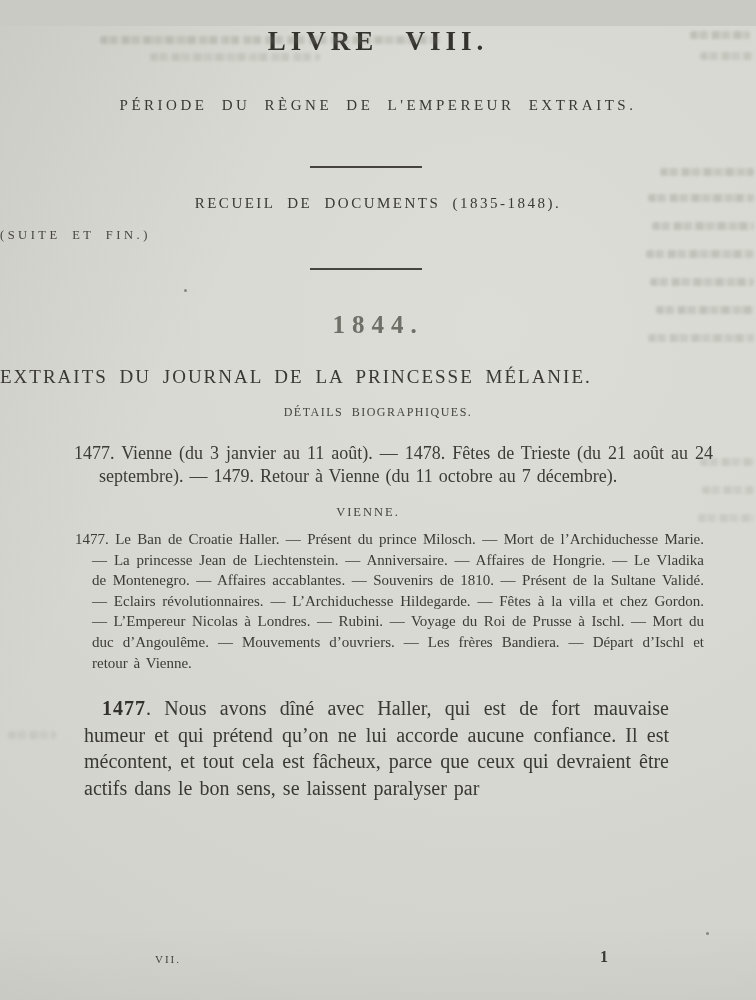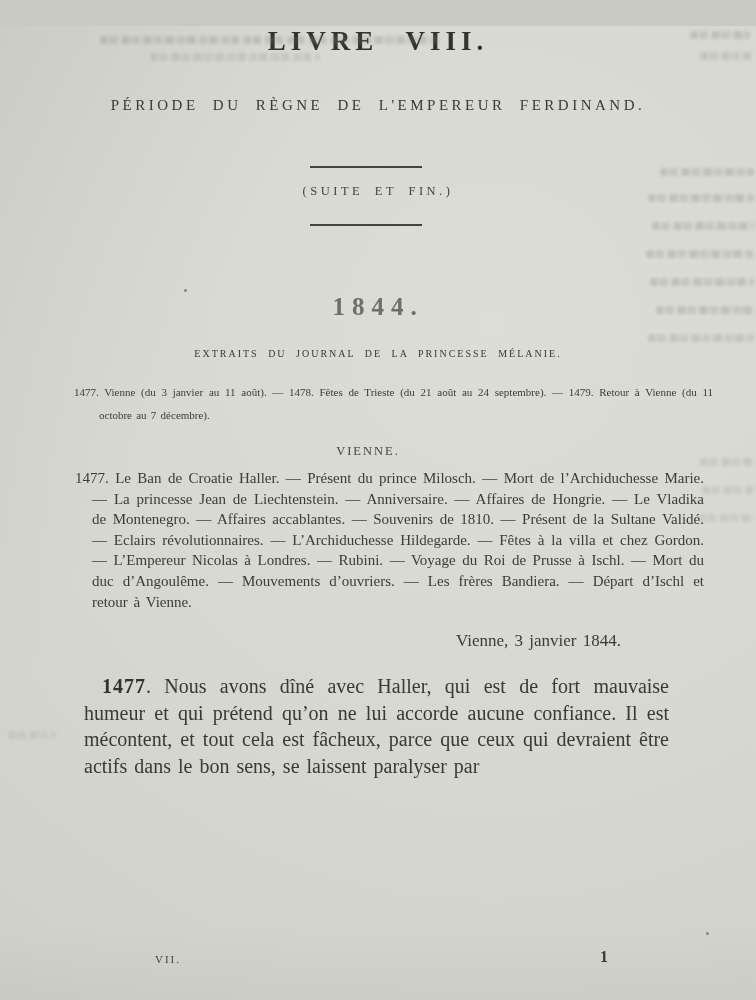--- a/index.html
+++ b/index.html
@@ -38,38 +38,38 @@
   }
   .rule{width:112px;height:2px;background:#45443e;margin:0 auto;
     transform:translateX(-12px);}
   .rule-1{margin-top:52px;}
   .rule-2{margin-top:25px;}
   .collection-title{
     margin-top:27px;text-align:center;
     font-size:15px;letter-spacing:2.5px;word-spacing:6px;color:#3a3934;
   }
   .collection-note{
-    margin-top:16px;text-align:center;
+    margin-top:16px;text-align:left;
     font-size:12.5px;letter-spacing:3.5px;word-spacing:5px;color:#45443e;
   }
   .year-heading{
-    margin-top:67px;text-align:center;
+    margin-top:41px;text-align:center;
     font-size:25px;font-weight:bold;color:#6e6f67;letter-spacing:7px;
   }
   .section-heading{
-    margin-top:27px;text-align:center;
-    font-size:10px;letter-spacing:2px;word-spacing:5px;color:#3a3934;
+    margin-top:27px;text-align:left;
+    font-size:19px;letter-spacing:2px;word-spacing:5px;color:#3a3934;
   }
   .subsection-heading{
     margin-top:17px;text-align:center;
     font-size:12px;letter-spacing:1.5px;word-spacing:4px;color:#45443e;
   }
   .itinerary{
     margin:22px 0 0 74px;width:614px;
-    font-size:11px;line-height:23px;text-align:justify;
+    font-size:18px;line-height:23px;text-align:justify;
     padding-left:25px;text-indent:-25px;word-spacing:1.5px;
   }
   .place-heading{
     margin-top:17px;text-align:center;
     font-size:12.5px;letter-spacing:2px;color:#45443e;
     transform:translateX(-10px);
   }
   .summary{
     margin:9px 0 0 75px;width:612px;
     font-size:15px;line-height:20.6px;text-align:justify;
@@ -108,40 +108,41 @@
   <div class="ghost" style="left:648px;top:308px;width:106px;opacity:.36;"></div>
   <div class="ghost" style="left:700px;top:432px;width:54px;opacity:.3;"></div>
   <div class="ghost" style="left:702px;top:460px;width:52px;opacity:.28;"></div>
   <div class="ghost" style="left:698px;top:488px;width:56px;opacity:.26;"></div>
   <div class="ghost" style="left:8px;top:705px;width:48px;opacity:.22;"></div>
   <div class="speck" style="left:184px;top:263px;"></div>
   <div class="speck" style="left:706px;top:906px;"></div>
 
   <h1 class="book-title">LIVRE VIII.</h1>
 
-  <h2 class="period-subtitle">PÉRIODE DU RÈGNE DE L'EMPEREUR FERDINAND.</h2>
+  <h2 class="period-subtitle">PÉRIODE DU RÈGNE DE L'EMPEREUR EXTRAITS.</h2>
 
   <div class="rule rule-1"></div>
 
+  <div class="collection-title">RECUEIL DE DOCUMENTS (1835-1848).</div>
 
   <div class="collection-note">(SUITE ET FIN.)</div>
 
   <div class="rule rule-2"></div>
 
   <div class="year-heading">1844.</div>
 
   <div class="section-heading">EXTRAITS DU JOURNAL DE LA PRINCESSE MÉLANIE.</div>
 
+  <div class="subsection-heading">DÉTAILS BIOGRAPHIQUES.</div>
 
   <p class="itinerary">1477. Vienne (du 3 janvier au 11 août). — 1478. Fêtes de Trieste (du 21 août au 24 septembre). — 1479. Retour à Vienne (du 11 octobre au 7 décembre).</p>
 
   <div class="place-heading">VIENNE.</div>
 
   <p class="summary">1477. Le Ban de Croatie Haller. — Présent du prince Milosch. — Mort de l’Archiduchesse Marie. — La princesse Jean de Liechtenstein. — Anniversaire. — Affaires de Hongrie. — Le Vladika de Montenegro. — Affaires accablantes. — Souvenirs de 1810. — Présent de la Sultane Validé. — Eclairs révolutionnaires. — L’Archiduchesse Hildegarde. — Fêtes à la villa et chez Gordon. — L’Empereur Nicolas à Londres. — Rubini. — Voyage du Roi de Prusse à Ischl. — Mort du duc d’Angoulême. — Mouvements d’ouvriers. — Les frères Bandiera. — Départ d’Ischl et retour à Vienne.</p>
 
-  <p class="dateline">Vienne, 3 janvier 1844.</p>
 
   <p class="entry"><strong class="entry-number">1477</strong><span>. Nous avons dîné avec Haller, qui est de fort mauvaise humeur et qui prétend qu’on ne lui accorde aucune confiance. Il est mécontent, et tout cela est fâcheux, parce que ceux qui devraient être actifs dans le bon sens, se laissent paralyser par</span></p>
 
   <span class="footer-sig">VII.</span>
   <span class="footer-pagenum">1</span>
 
 </div>
 
 </body></html>

